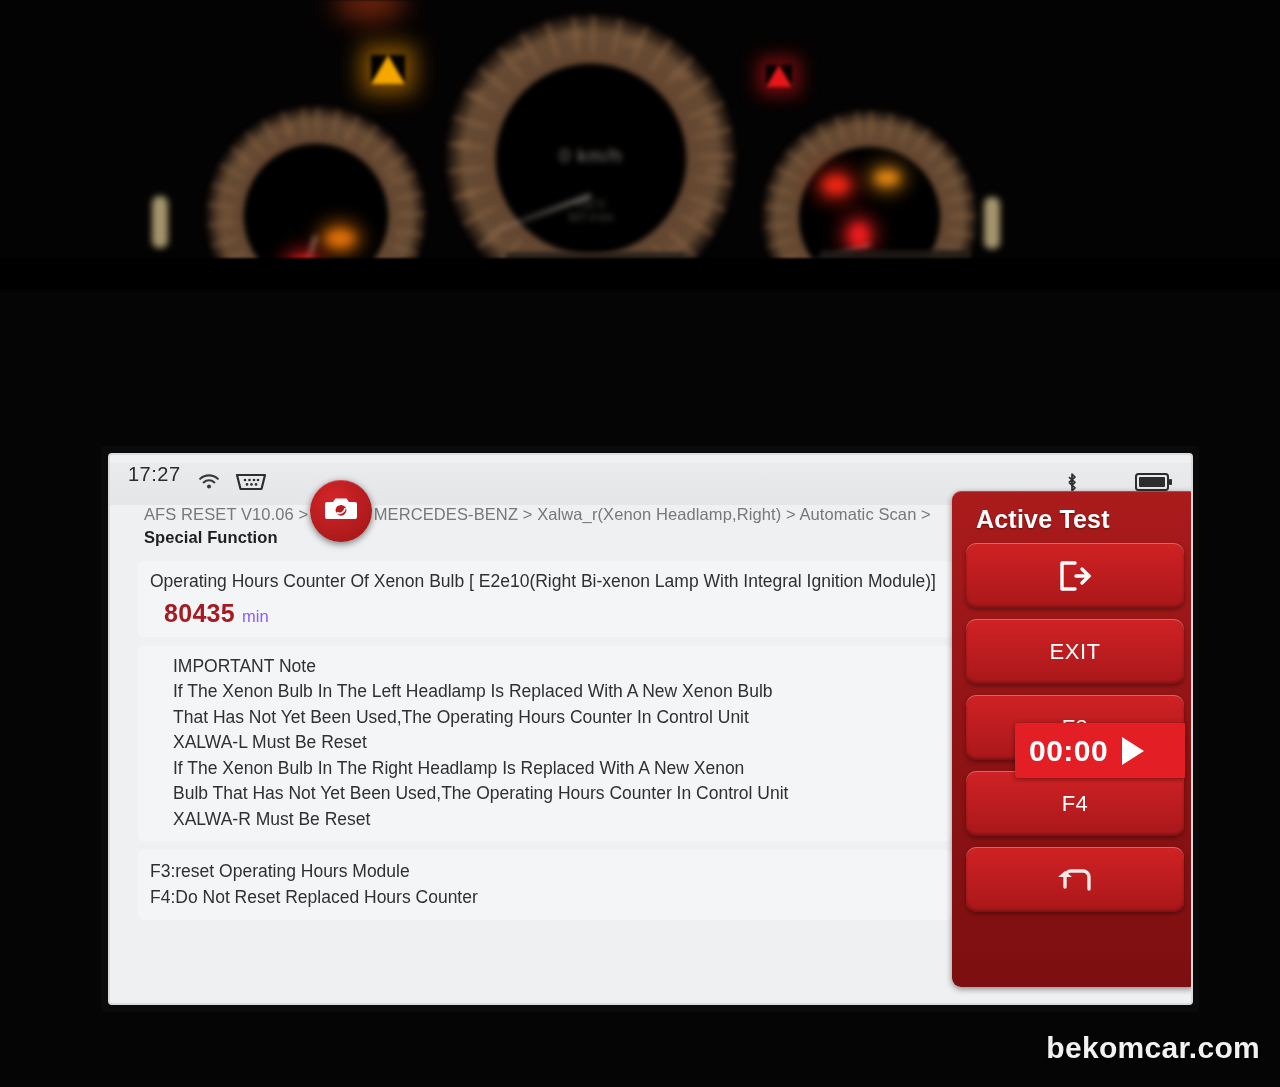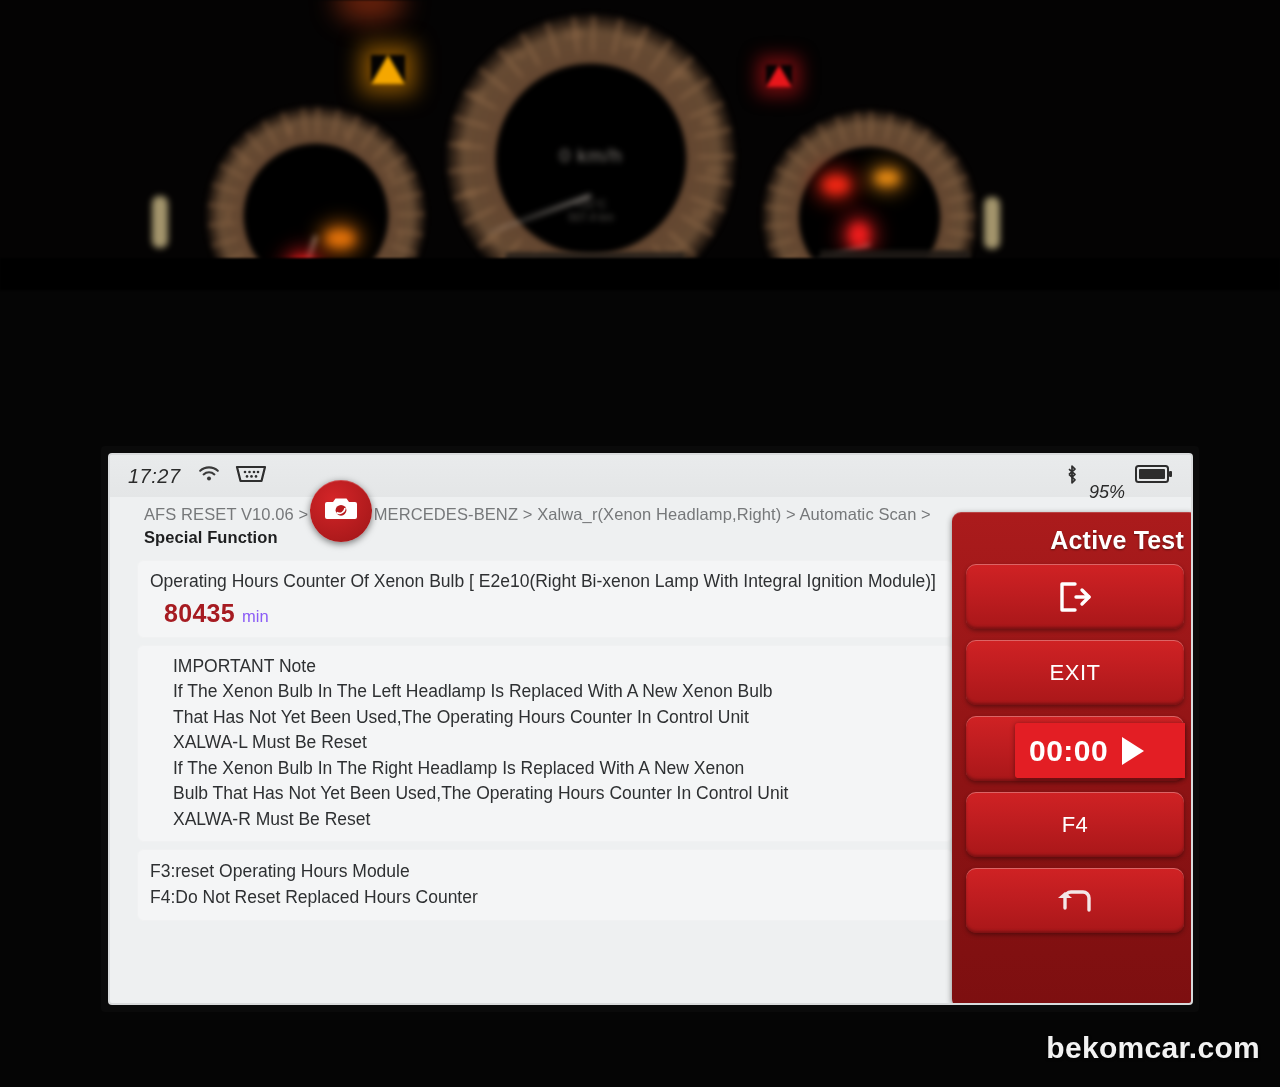--- a/index.html
+++ b/index.html
@@ -56,23 +56,23 @@
 
   
   #tablet{position:absolute;left:101px;top:446px;width:1098px;height:566px;}
   #bezel{position:absolute;left:0;top:0;width:1098px;height:566px;background:#0a0a0a;
          border-radius:4px;}
   #screen{position:absolute;left:9px;top:9px;width:1081px;height:548px;
           background:#eef0f1;border-radius:2px;overflow:hidden;
           box-shadow:0 0 0 2px #d9dbdc;}
 
   
-  #statusbar{position:absolute;left:0;top:0;width:1081px;height:42px;
+  #statusbar{position:absolute;left:0;top:8px;width:1081px;height:42px;
              background:linear-gradient(180deg,#e9ebec,#e4e6e7);
-             display:flex;align-items:center;padding:0 18px;box-sizing:border-box;font-style:italic;}
+             display:flex;padding:0 18px;box-sizing:border-box;}
   #clock{font-size:20px;color:#2b2b2b;letter-spacing:.5px;}
   .sb-icons-left{display:flex;align-items:center;gap:13px;margin-left:16px;}
   .sb-right{margin-left:auto;display:flex;align-items:center;gap:10px;}
   .batt-pct{font-size:18px;color:#2a2a2a;margin-top:32px;}
 
   
   #breadcrumb{position:absolute;left:34px;top:48px;width:810px;
               font-size:16.5px;color:#76787a;line-height:1.42;letter-spacing:.1px;}
   #breadcrumb b{color:#1e1f20;font-weight:bold;}
 
@@ -82,25 +82,25 @@
         padding:9px 13px 10px 13px;box-sizing:border-box;
         box-shadow:inset 0 0 0 1px rgba(0,0,0,0.015);}
   .card-title{font-size:17.5px;color:#2e3032;line-height:1.43;}
   .value-row{margin-top:5px;padding-left:14px;}
   .value-num{font-size:25px;font-weight:bold;color:#a61b21;letter-spacing:.3px;}
   .value-unit{font-size:16.5px;color:#8b5cf6;margin-left:7px;}
   .note-line{font-size:17.5px;color:#2e3032;line-height:1.455;white-space:nowrap;margin-left:23px;}
   .fn-line{font-size:17.5px;color:#2e3032;line-height:1.5;white-space:nowrap;}
 
   
-  #sidepanel{position:absolute;left:842px;top:57px;width:246px;height:496px;
+  #sidepanel{position:absolute;left:842px;top:36px;width:246px;height:496px;
              background:linear-gradient(180deg,#ab1b1c 0%,#8d1314 55%,#7d0f10 100%);
              border-radius:9px 9px 9px 9px;
              box-shadow:inset 0 1px 0 rgba(255,255,255,.18), 0 2px 6px rgba(0,0,0,.45);
-             padding:10px 14px 12px 14px;box-sizing:border-box;text-align:right;}
+             padding:10px 14px 12px 14px;box-sizing:border-box;}
   #panel-title{color:#fff;font-size:25px;font-weight:bold;letter-spacing:.2px;
                margin:4px 0 9px 10px;text-shadow:0 1px 2px rgba(0,0,0,.45);}
   .rbtn{height:65px;margin-bottom:11px;border-radius:10px;
         background:linear-gradient(180deg,#d02224 0%,#bf1d20 45%,#a91719 100%);
         box-shadow:inset 0 1px 0 rgba(255,255,255,.30),
                    inset 0 -2px 3px rgba(0,0,0,.28),
                    0 2px 4px rgba(0,0,0,.35);
         display:flex;align-items:center;justify-content:center;
         color:#fff;font-size:22px;letter-spacing:.5px;position:relative;}
   .rbtn.last{margin-bottom:0;}

